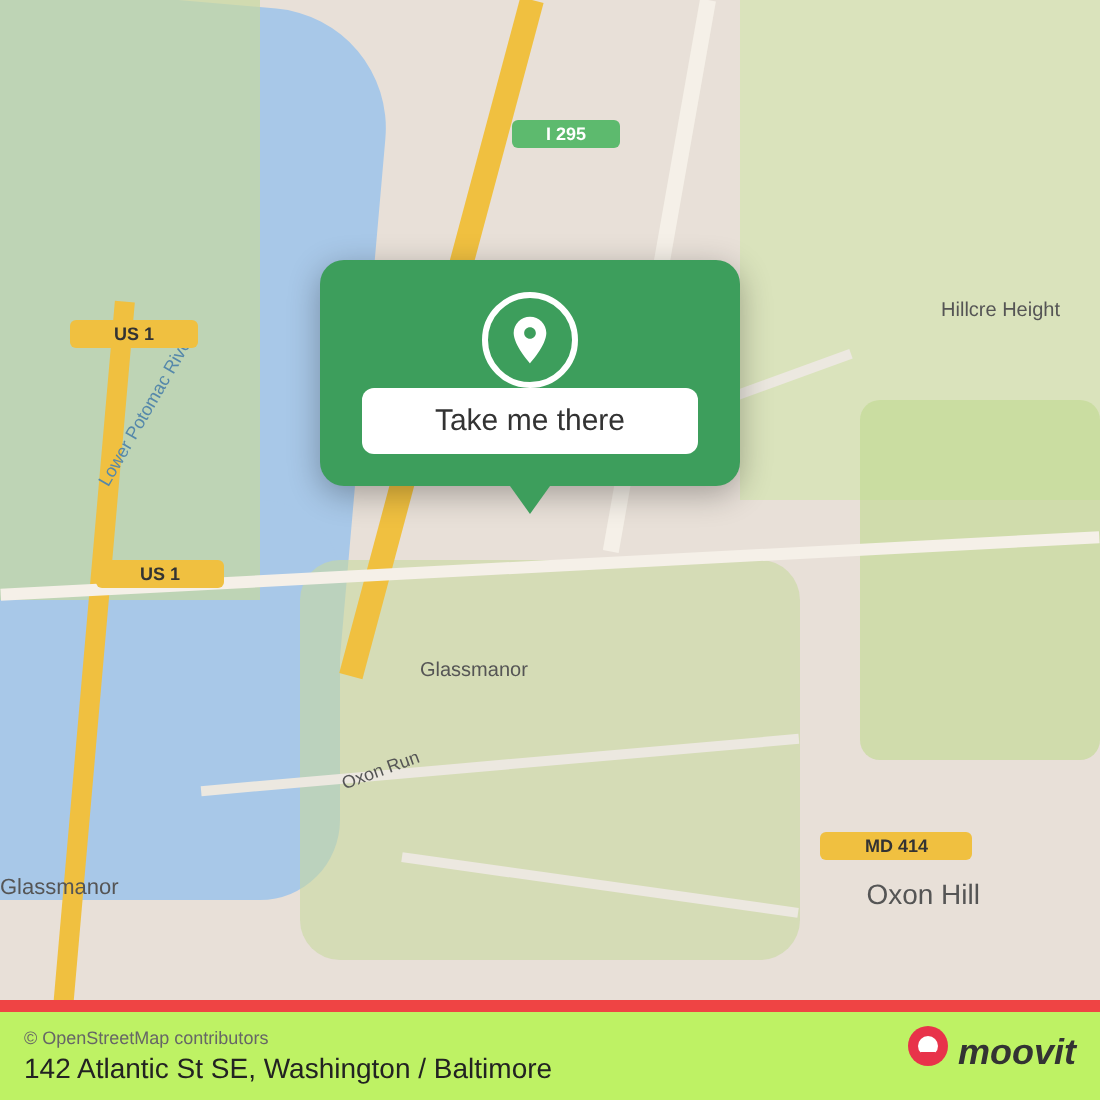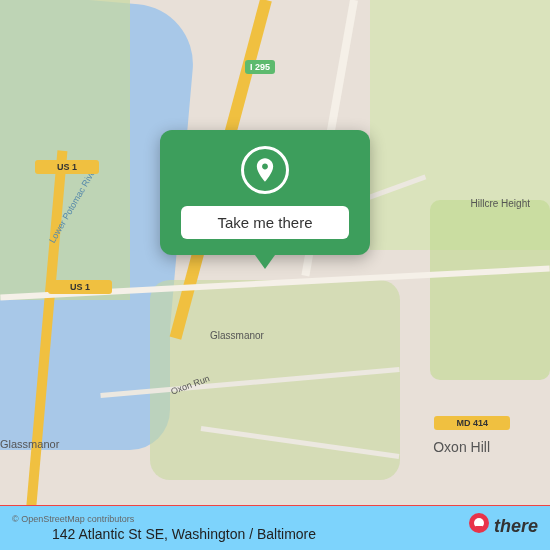--- a/index.html
+++ b/index.html
@@ -176,23 +176,24 @@
       transform: rotate(5deg);
     }
 
     
     .route-badge {
       position: absolute;
       background-color: #5dba6e;
       color: white;
       font-size: 9px;
       font-weight: bold;
-      padding: 2px 5px;
+      padding: 2px 17px;
       border-radius: 3px;
       z-index: 10;
+      margin-left: 11px;
     }
 
     .route-badge-yellow {
       position: absolute;
       background-color: #f0c040;
       color: #333;
       font-size: 9px;
       font-weight: bold;
       padding: 2px 22px;
       border-radius: 3px;
@@ -232,55 +233,53 @@
       height: 48px;
       border-radius: 50%;
       border: 3px solid white;
       display: flex;
       align-items: center;
       justify-content: center;
       background-color: transparent;
     }
 
     #take-me-btn {
-      margin-top: 12px;
       background-color: white;
       color: #333;
       border: none;
       border-radius: 6px;
       padding: 8px 24px;
       font-size: 15px;
       font-weight: 500;
       cursor: pointer;
       width: 80%;
     }
 
     
     #bottom-bar {
       position: absolute;
       bottom: 0;
       left: 0;
       right: 0;
-      background-color: #7dd3fc;
-      border-top: 1px solid #ef4444;
+      background-color: #bef264;
+      border-top: 6px solid #ef4444;
       padding: 8px 12px;
       z-index: 200;
     }
 
     #attribution {
       font-size: 9px;
       color: #666;
     }
 
     #address-line {
       font-size: 14px;
       color: #222;
       font-weight: 500;
       margin-top: 2px;
-      margin-left: 40px;
     }
 
     
     #moovit-logo {
       position: absolute;
       bottom: 10px;
       right: 12px;
       z-index: 201;
       display: flex;
       align-items: center;
@@ -308,21 +307,20 @@
 
     
     .hillcrest-label {
       position: absolute;
       top: 150px;
       right: 20px;
       font-size: 10px;
       color: #555;
       z-index: 6;
       text-align: center;
-      margin-top: 48px;
     }
 
     .glassmanor-label {
       position: absolute;
       top: 330px;
       left: 210px;
       font-size: 10px;
       color: #555;
       z-index: 6;
     }
@@ -377,21 +375,21 @@
     <div class="road highway-us1"></div>
     <div class="road road-1"></div>
     <div class="road road-2"></div>
     <div class="road road-3"></div>
     <div class="road road-4"></div>
     <div class="road road-5"></div>
 
     <div class="route-badge" style="top:60px; left:245px;">I 295</div>
     <div class="route-badge-yellow" style="top:280px; left:48px;">US 1</div>
     <div class="route-badge-yellow" style="top:160px; left:35px;">US 1</div>
-    <div class="route-badge-yellow" style="bottom:120px; right:40px;">MD 414</div>
+    <div class="route-badge-yellow" style="bottom:120px; right:64px;">MD 414</div>
     <div class="route-badge" style="top:200px; left:200px; font-size:8px;">I 295</div>
 
     <div class="river-label">Lower Potomac River</div>
     <div class="hillcrest-label">Hillcre
 Height</div>
     <div class="glassmanor-label">Glassmanor</div>
     <div class="alexandria-label">Glassmanor</div>
     <div class="oxon-label">Oxon
 Hill</div>
     <div class="oxon-run-label">Oxon Run</div>
@@ -410,16 +408,16 @@
     <div id="attribution">© OpenStreetMap contributors</div>
     <div id="address-line">142 Atlantic St SE, Washington / Baltimore</div>
 
     <div id="moovit-logo">
 
       <svg width="22" height="28" viewBox="0 0 22 28">
         <ellipse cx="11" cy="11" rx="10" ry="10" fill="#e8334a"></ellipse>
         <ellipse cx="11" cy="11" rx="5" ry="5" fill="white"></ellipse>
         <polygon points="11,20 7,14 15,14" fill="#e8334a"></polygon>
       </svg>
-      <span class="moovit-text">there</span>
+      <span class="moovit-text">moovit</span>
     </div>
   </div>
 </div>
 
 </body></html>

